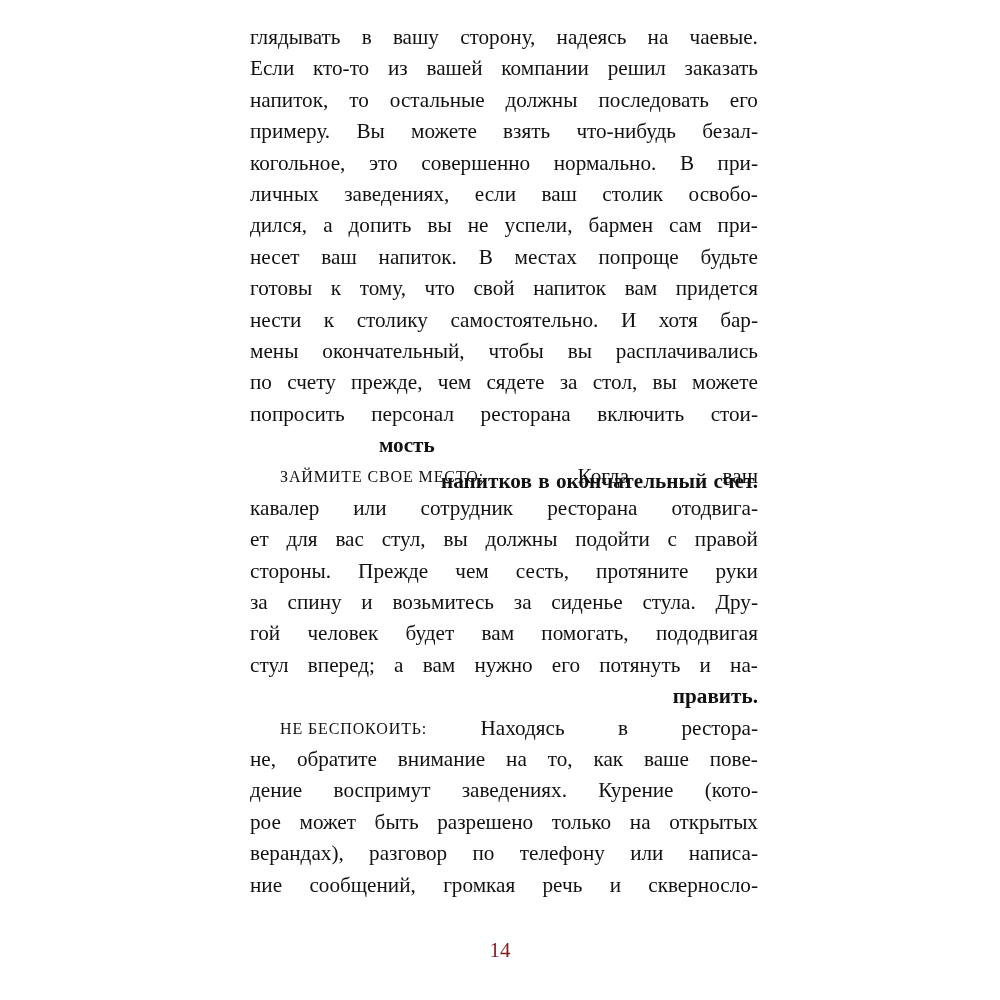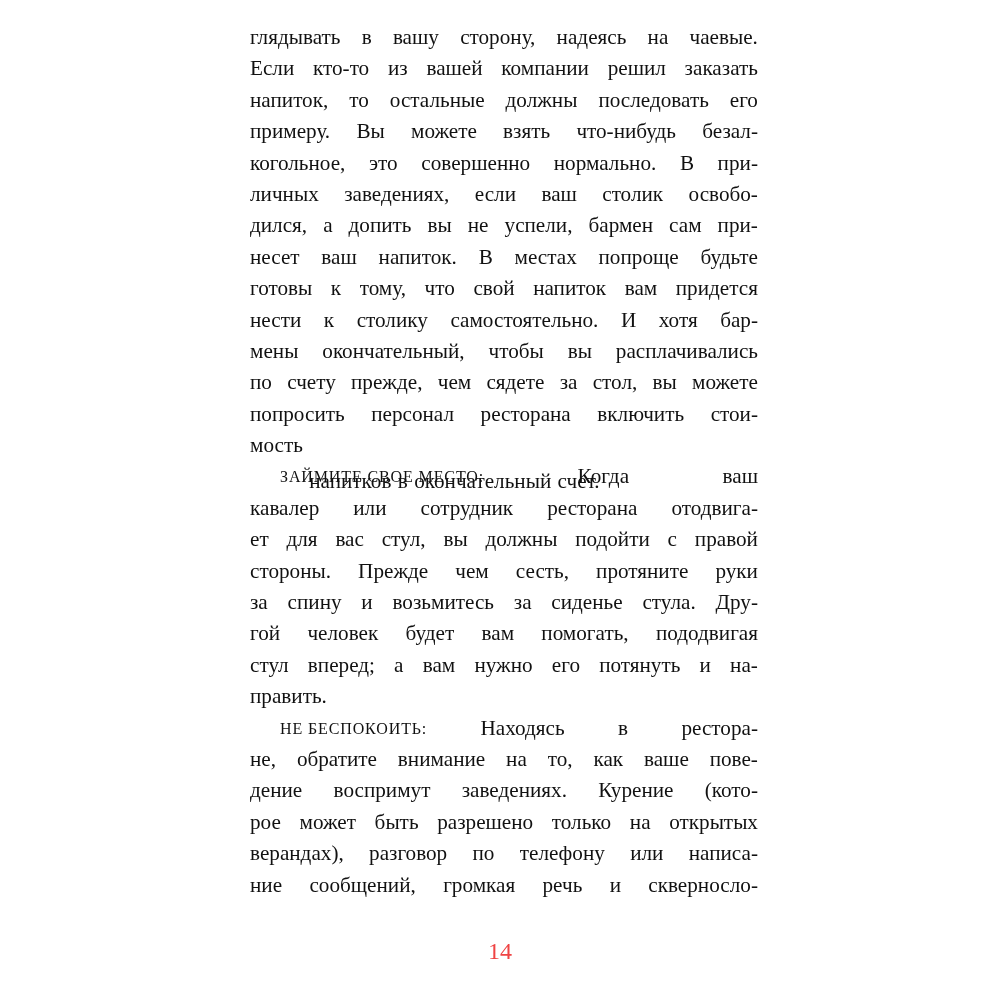--- a/index.html
+++ b/index.html
@@ -44,21 +44,22 @@
     white-space: pre;
     overflow: visible;
   }
 
   
   .line.justify {
     justify-content: space-between;
   }
   
   .line.flush {
-    justify-content: flex-start;
+    justify-content: flex-end;
+    font-weight: bold;
   }
   .line.flush .w + .w {
     margin-left: 0.30em;
     margin-top: 36px;
   }
 
   
   .line.indent {
     padding-left: 30px;
   }
@@ -73,22 +74,22 @@
     letter-spacing: 0.055em;
   }
 
   #page-number {
     position: absolute;
     left: 0;
     top: 938px;
     width: 1000px;
     text-align: center;
     font-family: "Liberation Serif", "DejaVu Serif", serif;
-    font-size: 24px;
-    color: #ef4444;
+    font-size: 21px;
+    color: #7f1d1d;
   }
 </style>
 </head>
 <body>
 
 <div id="page">
 
   <div id="text-column">
       <div class="line justify"><span class="w">глядывать</span><span class="w">в</span><span class="w">вашу</span><span class="w">сторону,</span><span class="w">надеясь</span><span class="w">на</span><span class="w">чаевые.</span></div>
       <div class="line justify"><span class="w">Если</span><span class="w">кто-то</span><span class="w">из</span><span class="w">вашей</span><span class="w">компании</span><span class="w">решил</span><span class="w">заказать</span></div>

